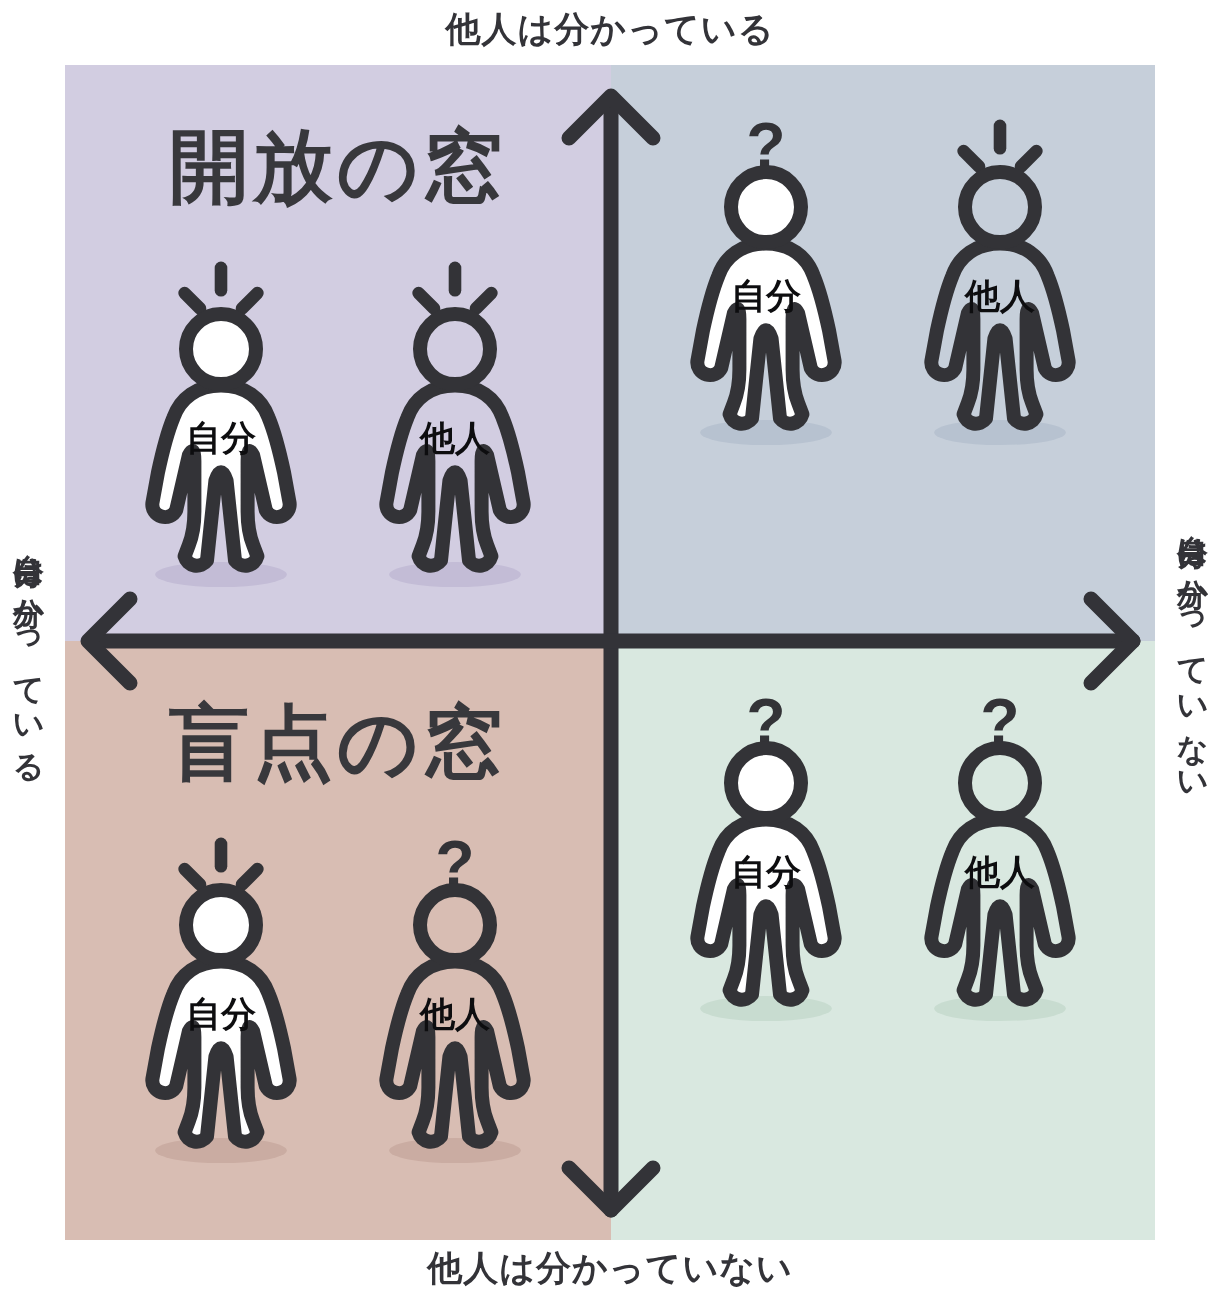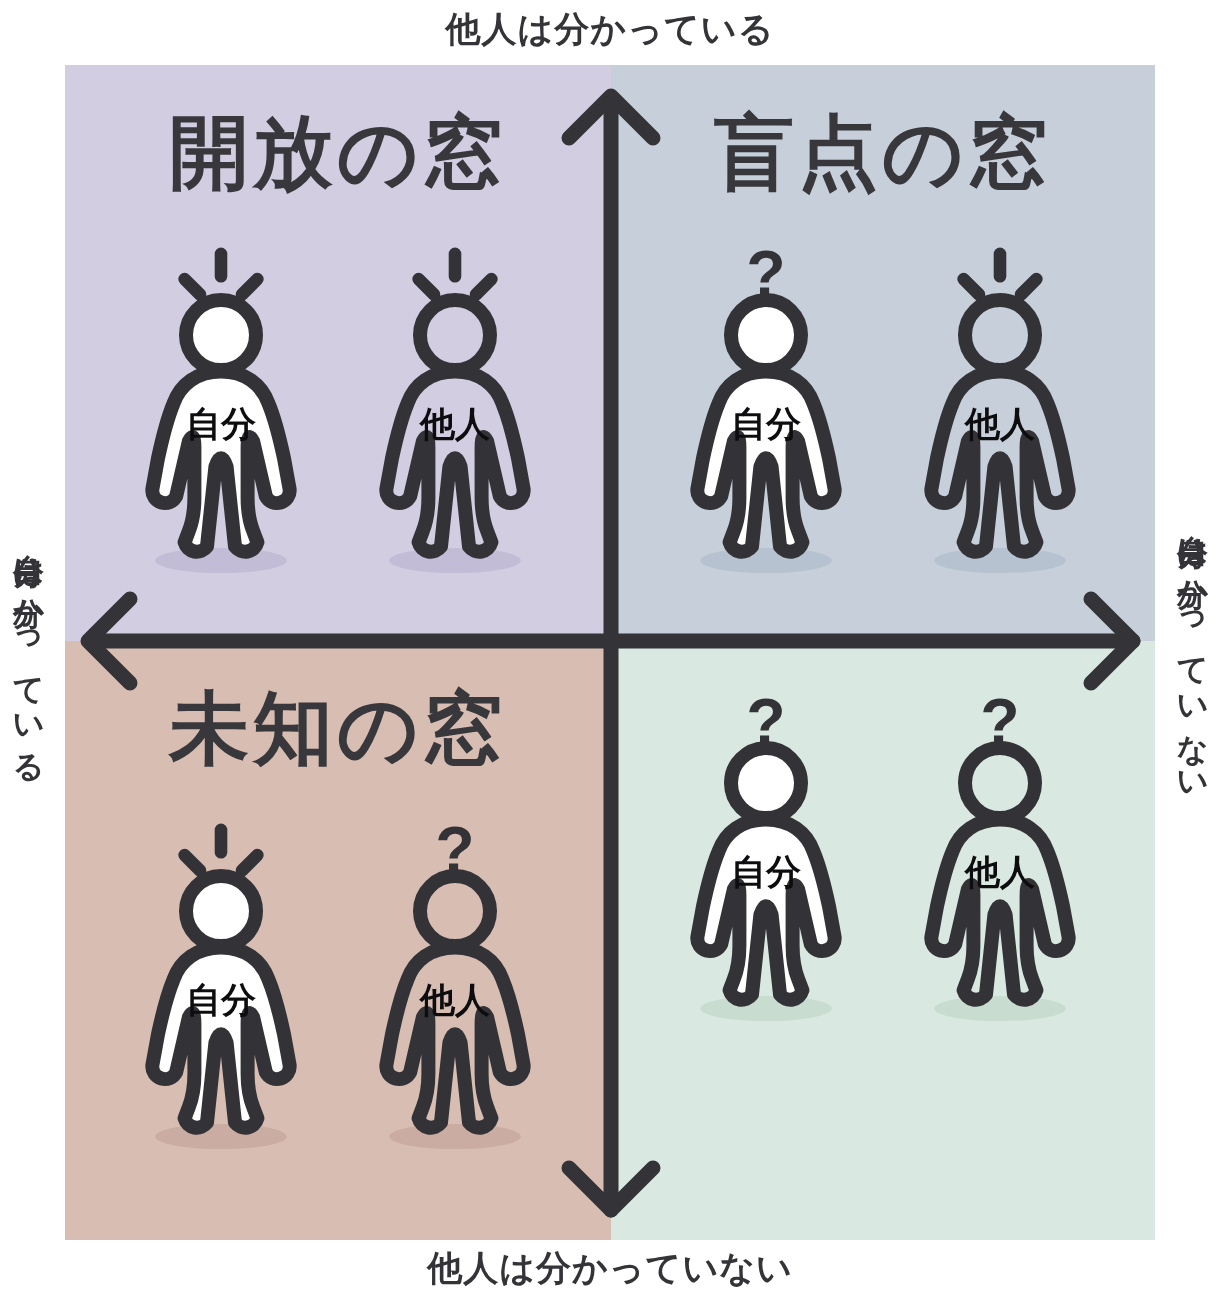--- a/index.html
+++ b/index.html
@@ -27,21 +27,21 @@
 
   
   .grid {
     position: absolute; left: 65px; top: 65px; width: 1090px; height: 1175px;
     display: grid; grid-template-columns: 546px 544px; grid-template-rows: 576px 599px;
   }
   .quadrant {
     background: var(--qbg); display: flex; flex-direction: column; align-items: center;
   }
   .quadrant h2 {
-    margin-top: 48px; font-size: 80px; line-height: 1; font-weight: bold;
+    margin-top: 62px; font-size: 80px; line-height: 1; font-weight: bold;
     color: #38383c; letter-spacing: 4px; white-space: nowrap;
   }
   .figures { display: flex; gap: 38px; margin-top: 58px; }
   figure.person { width: 196px; height: 325px; }
   figure.person svg { width: 196px; height: 325px; overflow: visible; display: block; }
 
   
   .person .head, .person .body { stroke: #333337; fill: none; }
   .person.filled .head, .person.filled .body { fill: #ffffff; }
   .person .shadow { fill: var(--qshadow); }
@@ -103,59 +103,58 @@
             <ellipse class="shadow" cx="70" cy="221" rx="47" ry="9"></ellipse>
             <path class="body" stroke-width="10" stroke-linejoin="round" stroke-linecap="round" d="M 70 86 C 53 86 41 95 36 109 C 31 121 28 134 25 148 L 21 170 A 9 9 0 0 0 38 175 L 47 136 Q 51 128 51 140 L 51 176 Q 51 190 47 200 L 44 208 A 9 9 0 0 0 60 211 L 66 154 Q 70 142 74 154 L 80 211 A 9 9 0 0 0 96 208 L 93 200 Q 89 190 89 176 L 89 140 Q 89 128 93 136 L 102 175 A 9 9 0 0 0 119 170 L 115 148 C 112 134 109 121 104 109 C 99 95 87 86 70 86 Z"></path>
             <circle class="head" cx="70" cy="60" r="25" stroke-width="10"></circle>
             <text class="chest-label" x="70" y="132" text-anchor="middle">他人</text>
           </svg>
         </figure>
       </div>
     </section>
 
     <section class="quadrant" style="--qbg: #c6cfda; --qshadow: #b7c2d0;">
+      <div class="figures">
+        <figure class="person question filled">
+          <svg viewBox="0 0 140 232">
+            <g class="mark-aware">
+              <line x1="44" y1="20" x2="55" y2="31"></line>
+                <line x1="70" y1="2" x2="70" y2="18"></line>
+                <line x1="96" y1="20" x2="85" y2="31"></line>
+            </g>
+            <g class="mark-question">
+              <text x="70" y="32" text-anchor="middle">?</text>
+            </g>
+            <ellipse class="shadow" cx="70" cy="221" rx="47" ry="9"></ellipse>
+            <path class="body" stroke-width="10" stroke-linejoin="round" stroke-linecap="round" d="M 70 86 C 53 86 41 95 36 109 C 31 121 28 134 25 148 L 21 170 A 9 9 0 0 0 38 175 L 47 136 Q 51 128 51 140 L 51 176 Q 51 190 47 200 L 44 208 A 9 9 0 0 0 60 211 L 66 154 Q 70 142 74 154 L 80 211 A 9 9 0 0 0 96 208 L 93 200 Q 89 190 89 176 L 89 140 Q 89 128 93 136 L 102 175 A 9 9 0 0 0 119 170 L 115 148 C 112 134 109 121 104 109 C 99 95 87 86 70 86 Z"></path>
+            <circle class="head" cx="70" cy="60" r="25" stroke-width="10"></circle>
+            <text class="chest-label" x="70" y="132" text-anchor="middle">自分</text>
+          </svg>
+        </figure>
+        <figure class="person aware">
+          <svg viewBox="0 0 140 232">
+            <g class="mark-aware">
+              <line x1="44" y1="20" x2="55" y2="31"></line>
+                <line x1="70" y1="2" x2="70" y2="18"></line>
+                <line x1="96" y1="20" x2="85" y2="31"></line>
+            </g>
+            <g class="mark-question">
+              <text x="70" y="32" text-anchor="middle">?</text>
+            </g>
+            <ellipse class="shadow" cx="70" cy="221" rx="47" ry="9"></ellipse>
+            <path class="body" stroke-width="10" stroke-linejoin="round" stroke-linecap="round" d="M 70 86 C 53 86 41 95 36 109 C 31 121 28 134 25 148 L 21 170 A 9 9 0 0 0 38 175 L 47 136 Q 51 128 51 140 L 51 176 Q 51 190 47 200 L 44 208 A 9 9 0 0 0 60 211 L 66 154 Q 70 142 74 154 L 80 211 A 9 9 0 0 0 96 208 L 93 200 Q 89 190 89 176 L 89 140 Q 89 128 93 136 L 102 175 A 9 9 0 0 0 119 170 L 115 148 C 112 134 109 121 104 109 C 99 95 87 86 70 86 Z"></path>
+            <circle class="head" cx="70" cy="60" r="25" stroke-width="10"></circle>
+            <text class="chest-label" x="70" y="132" text-anchor="middle">他人</text>
+          </svg>
+        </figure>
+      </div>
+    </section>
+
+    <section class="quadrant" style="--qbg: #d8bdb3; --qshadow: #caaca2;">
       <h2>盲点の窓</h2>
-      <div class="figures">
-        <figure class="person question filled">
-          <svg viewBox="0 0 140 232">
-            <g class="mark-aware">
-              <line x1="44" y1="20" x2="55" y2="31"></line>
-                <line x1="70" y1="2" x2="70" y2="18"></line>
-                <line x1="96" y1="20" x2="85" y2="31"></line>
-            </g>
-            <g class="mark-question">
-              <text x="70" y="32" text-anchor="middle">?</text>
-            </g>
-            <ellipse class="shadow" cx="70" cy="221" rx="47" ry="9"></ellipse>
-            <path class="body" stroke-width="10" stroke-linejoin="round" stroke-linecap="round" d="M 70 86 C 53 86 41 95 36 109 C 31 121 28 134 25 148 L 21 170 A 9 9 0 0 0 38 175 L 47 136 Q 51 128 51 140 L 51 176 Q 51 190 47 200 L 44 208 A 9 9 0 0 0 60 211 L 66 154 Q 70 142 74 154 L 80 211 A 9 9 0 0 0 96 208 L 93 200 Q 89 190 89 176 L 89 140 Q 89 128 93 136 L 102 175 A 9 9 0 0 0 119 170 L 115 148 C 112 134 109 121 104 109 C 99 95 87 86 70 86 Z"></path>
-            <circle class="head" cx="70" cy="60" r="25" stroke-width="10"></circle>
-            <text class="chest-label" x="70" y="132" text-anchor="middle">自分</text>
-          </svg>
-        </figure>
-        <figure class="person aware">
-          <svg viewBox="0 0 140 232">
-            <g class="mark-aware">
-              <line x1="44" y1="20" x2="55" y2="31"></line>
-                <line x1="70" y1="2" x2="70" y2="18"></line>
-                <line x1="96" y1="20" x2="85" y2="31"></line>
-            </g>
-            <g class="mark-question">
-              <text x="70" y="32" text-anchor="middle">?</text>
-            </g>
-            <ellipse class="shadow" cx="70" cy="221" rx="47" ry="9"></ellipse>
-            <path class="body" stroke-width="10" stroke-linejoin="round" stroke-linecap="round" d="M 70 86 C 53 86 41 95 36 109 C 31 121 28 134 25 148 L 21 170 A 9 9 0 0 0 38 175 L 47 136 Q 51 128 51 140 L 51 176 Q 51 190 47 200 L 44 208 A 9 9 0 0 0 60 211 L 66 154 Q 70 142 74 154 L 80 211 A 9 9 0 0 0 96 208 L 93 200 Q 89 190 89 176 L 89 140 Q 89 128 93 136 L 102 175 A 9 9 0 0 0 119 170 L 115 148 C 112 134 109 121 104 109 C 99 95 87 86 70 86 Z"></path>
-            <circle class="head" cx="70" cy="60" r="25" stroke-width="10"></circle>
-            <text class="chest-label" x="70" y="132" text-anchor="middle">他人</text>
-          </svg>
-        </figure>
-      </div>
-    </section>
-
-    <section class="quadrant" style="--qbg: #d8bdb3; --qshadow: #caaca2;">
-      <h2>未知の窓</h2>
       <div class="figures">
         <figure class="person aware filled">
           <svg viewBox="0 0 140 232">
             <g class="mark-aware">
               <line x1="44" y1="20" x2="55" y2="31"></line>
                 <line x1="70" y1="2" x2="70" y2="18"></line>
                 <line x1="96" y1="20" x2="85" y2="31"></line>
             </g>
             <g class="mark-question">
               <text x="70" y="32" text-anchor="middle">?</text>

